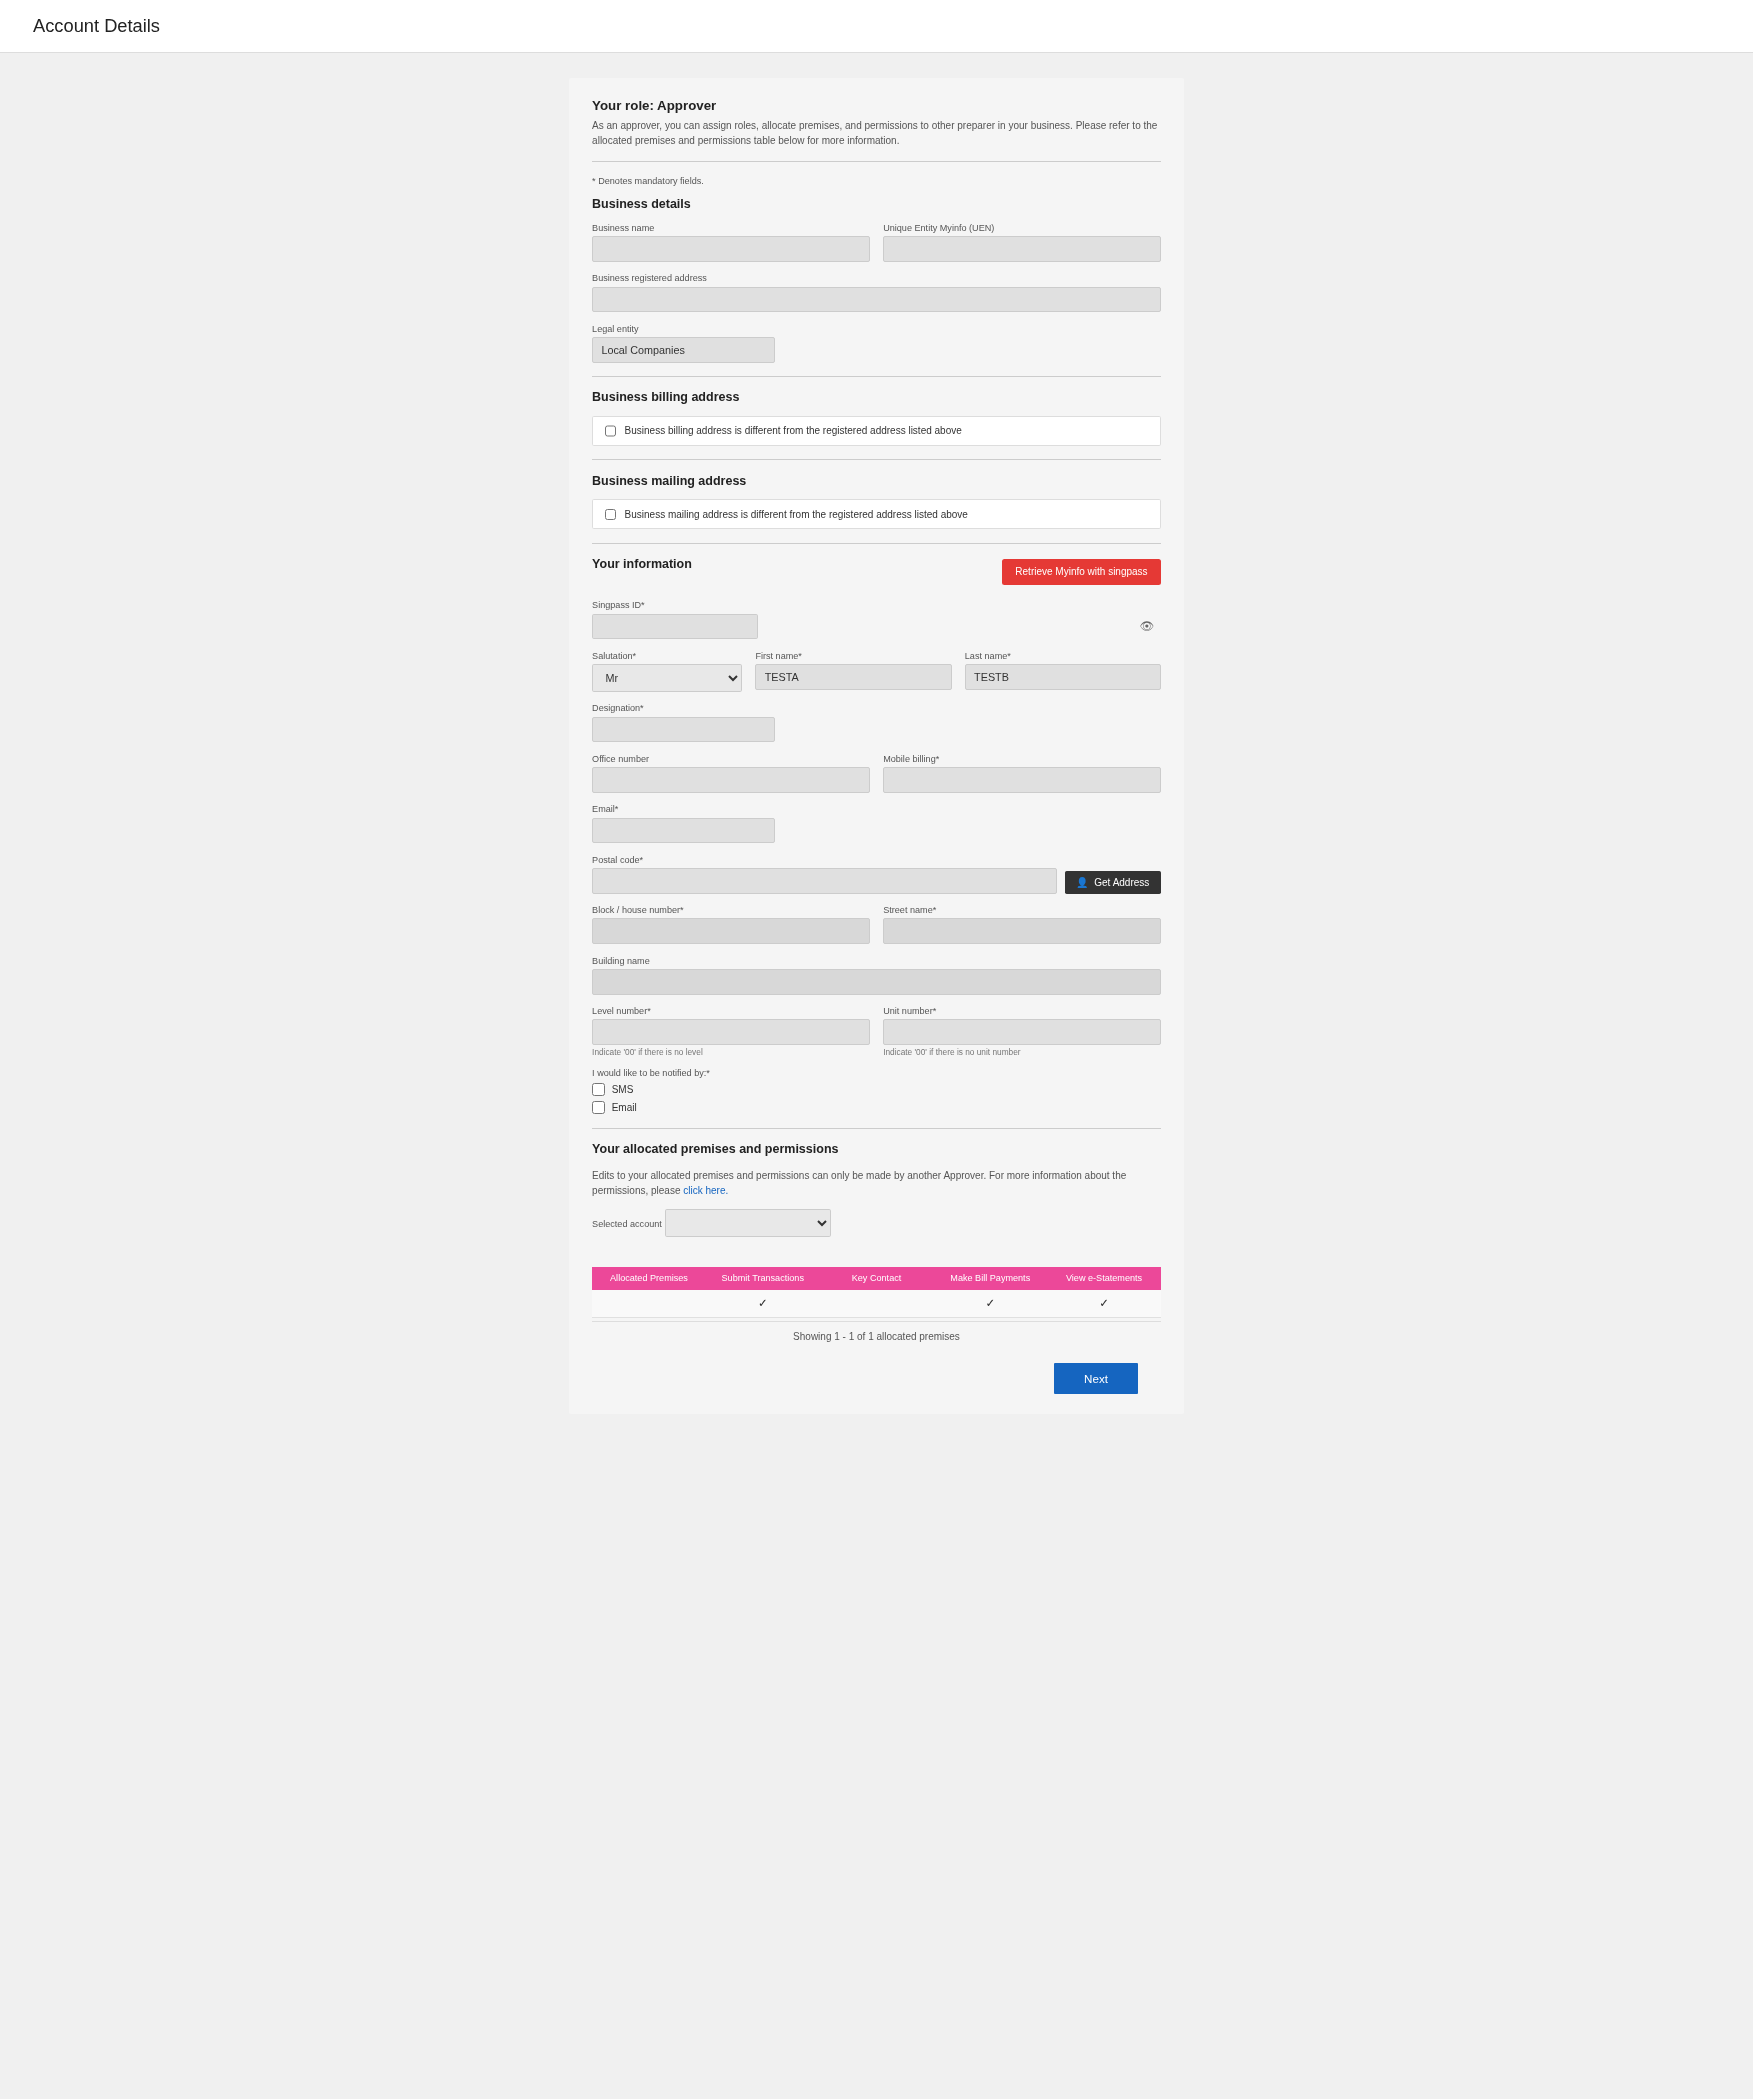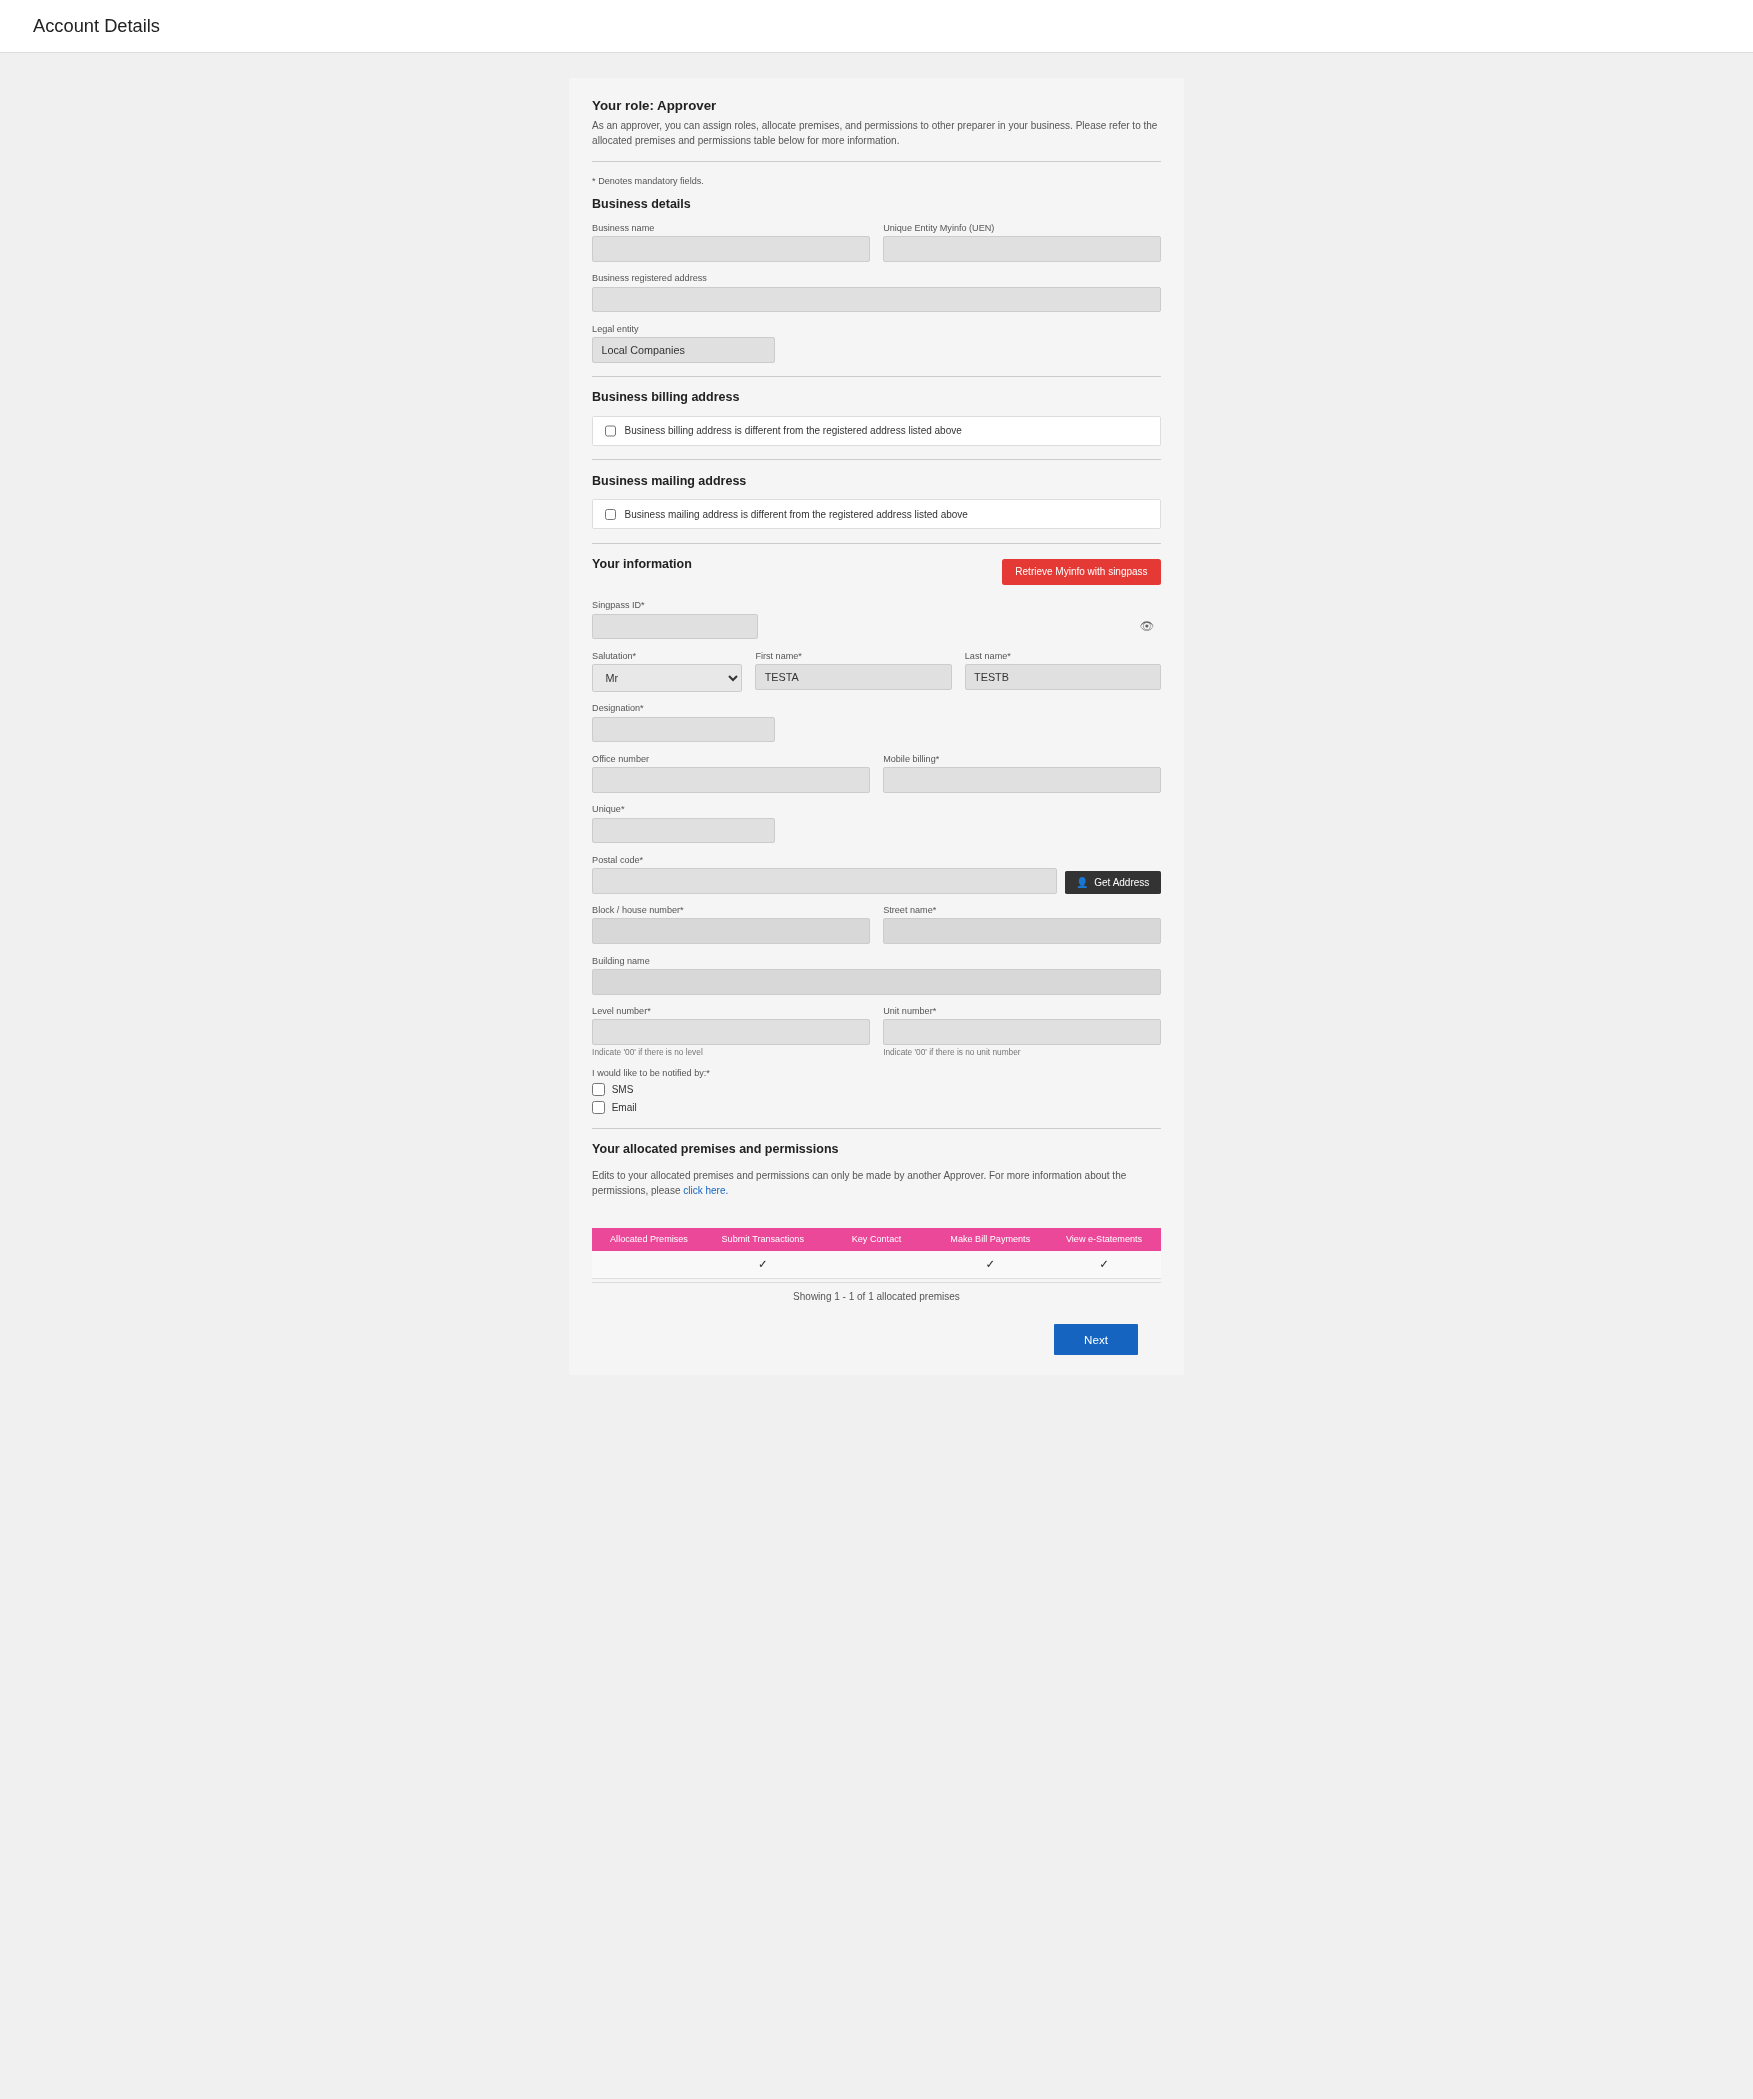--- a/index.html
+++ b/index.html
@@ -370,21 +370,21 @@
         <input type="text" class="form-input" style="">
       </div>
       <div class="form-group">
         <label class="form-label">Mobile billing*</label>
         <input type="text" class="form-input" style="">
       </div>
     </div>
 
     <div class="form-row">
       <div class="form-group" style="max-width:183px;">
-        <label class="form-label">Unique*</label>
+        <label class="form-label">Email*</label>
         <input type="text" class="form-input" style="">
       </div>
     </div>
 
     <div class="form-row">
       <div class="form-group">
         <label class="form-label">Postal code*</label>
         <div class="postal-row">
           <div class="postal-input-wrap">
             <input type="text" class="form-input" style="">
@@ -443,20 +443,26 @@
     </div>
 
     <hr class="section-divider">
 
     <div class="subsection-title">Your allocated premises and permissions</div>
     <div class="allocated-desc">
       <span>Edits to your allocated premises and permissions can only be made by another Approver. For more information about the permissions, please</span>
       <a href="#" class="link-blue">click here.</a>
     </div>
 
+    <div class="selected-account-group">
+      <label class="form-label">Selected account</label>
+      <select class="form-select" style="max-width:166px;">
+        <option value=""></option>
+      </select>
+    </div>
 
     <div class="table-header-row">
       <div class="table-header-cell">Allocated Premises</div>
       <div class="table-header-cell">Submit Transactions</div>
       <div class="table-header-cell">Key Contact</div>
       <div class="table-header-cell">Make Bill Payments</div>
       <div class="table-header-cell">View e-Statements</div>
     </div>
 
     <div class="table-data-row">

